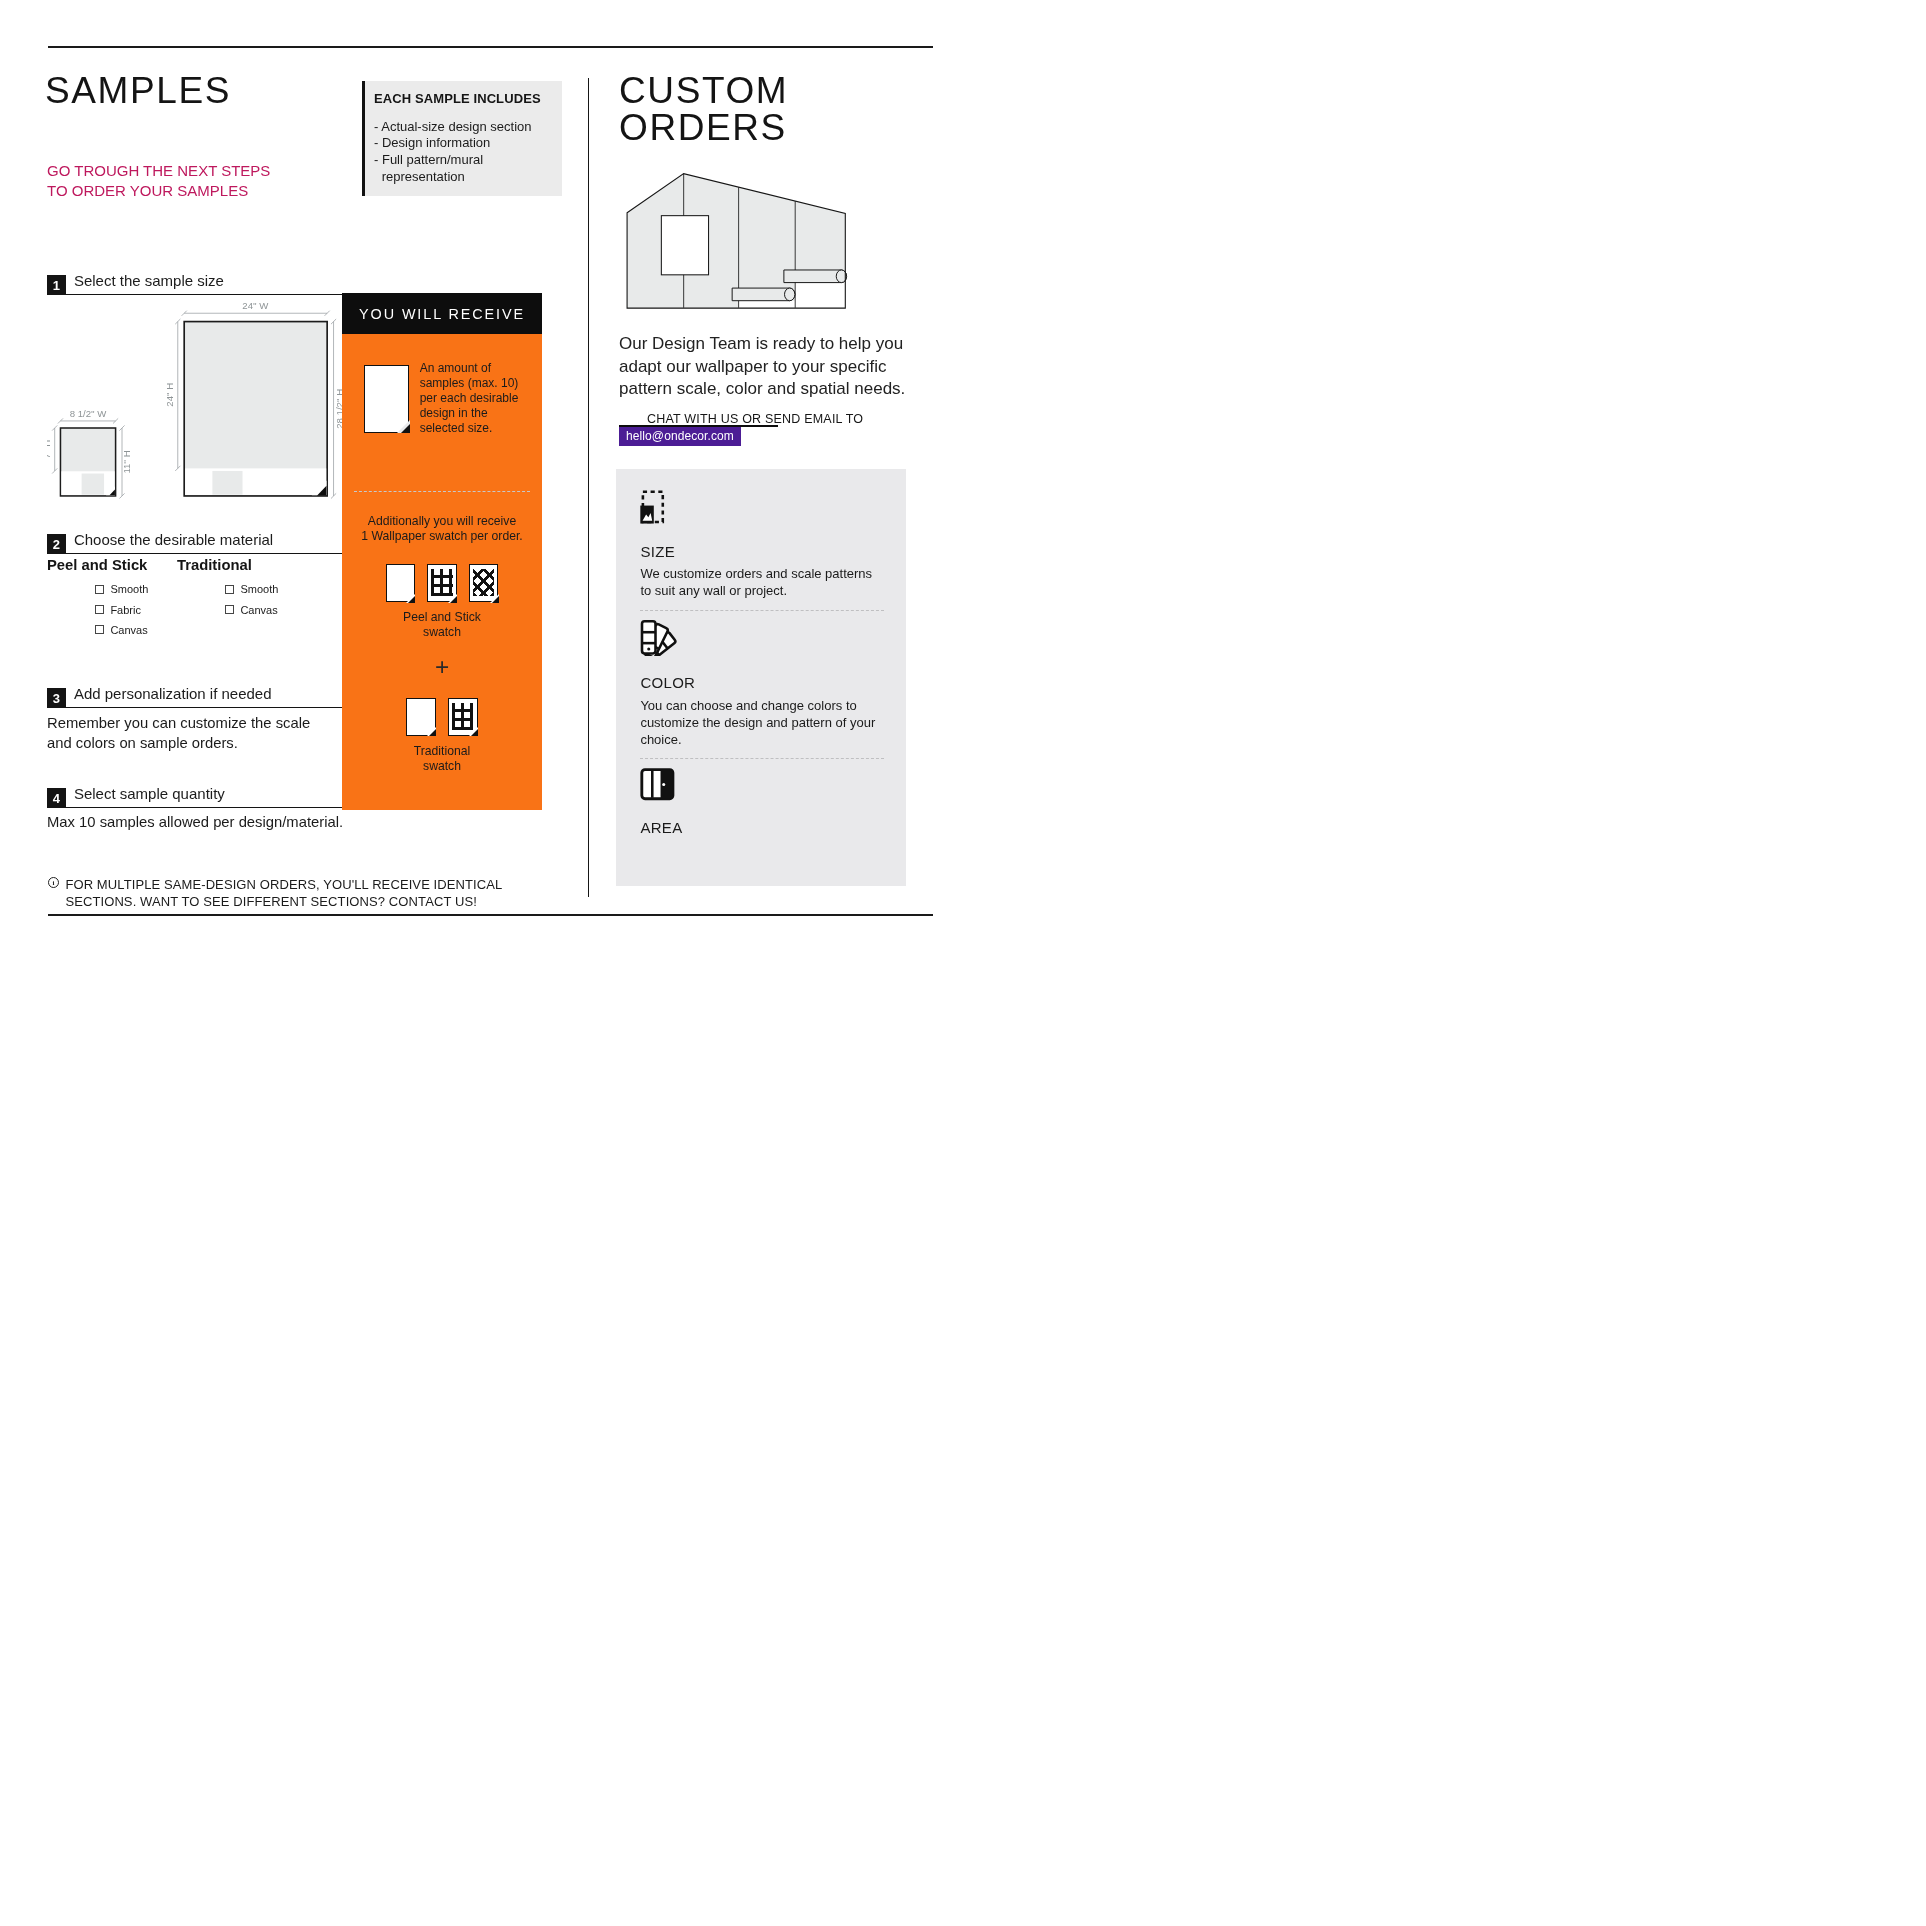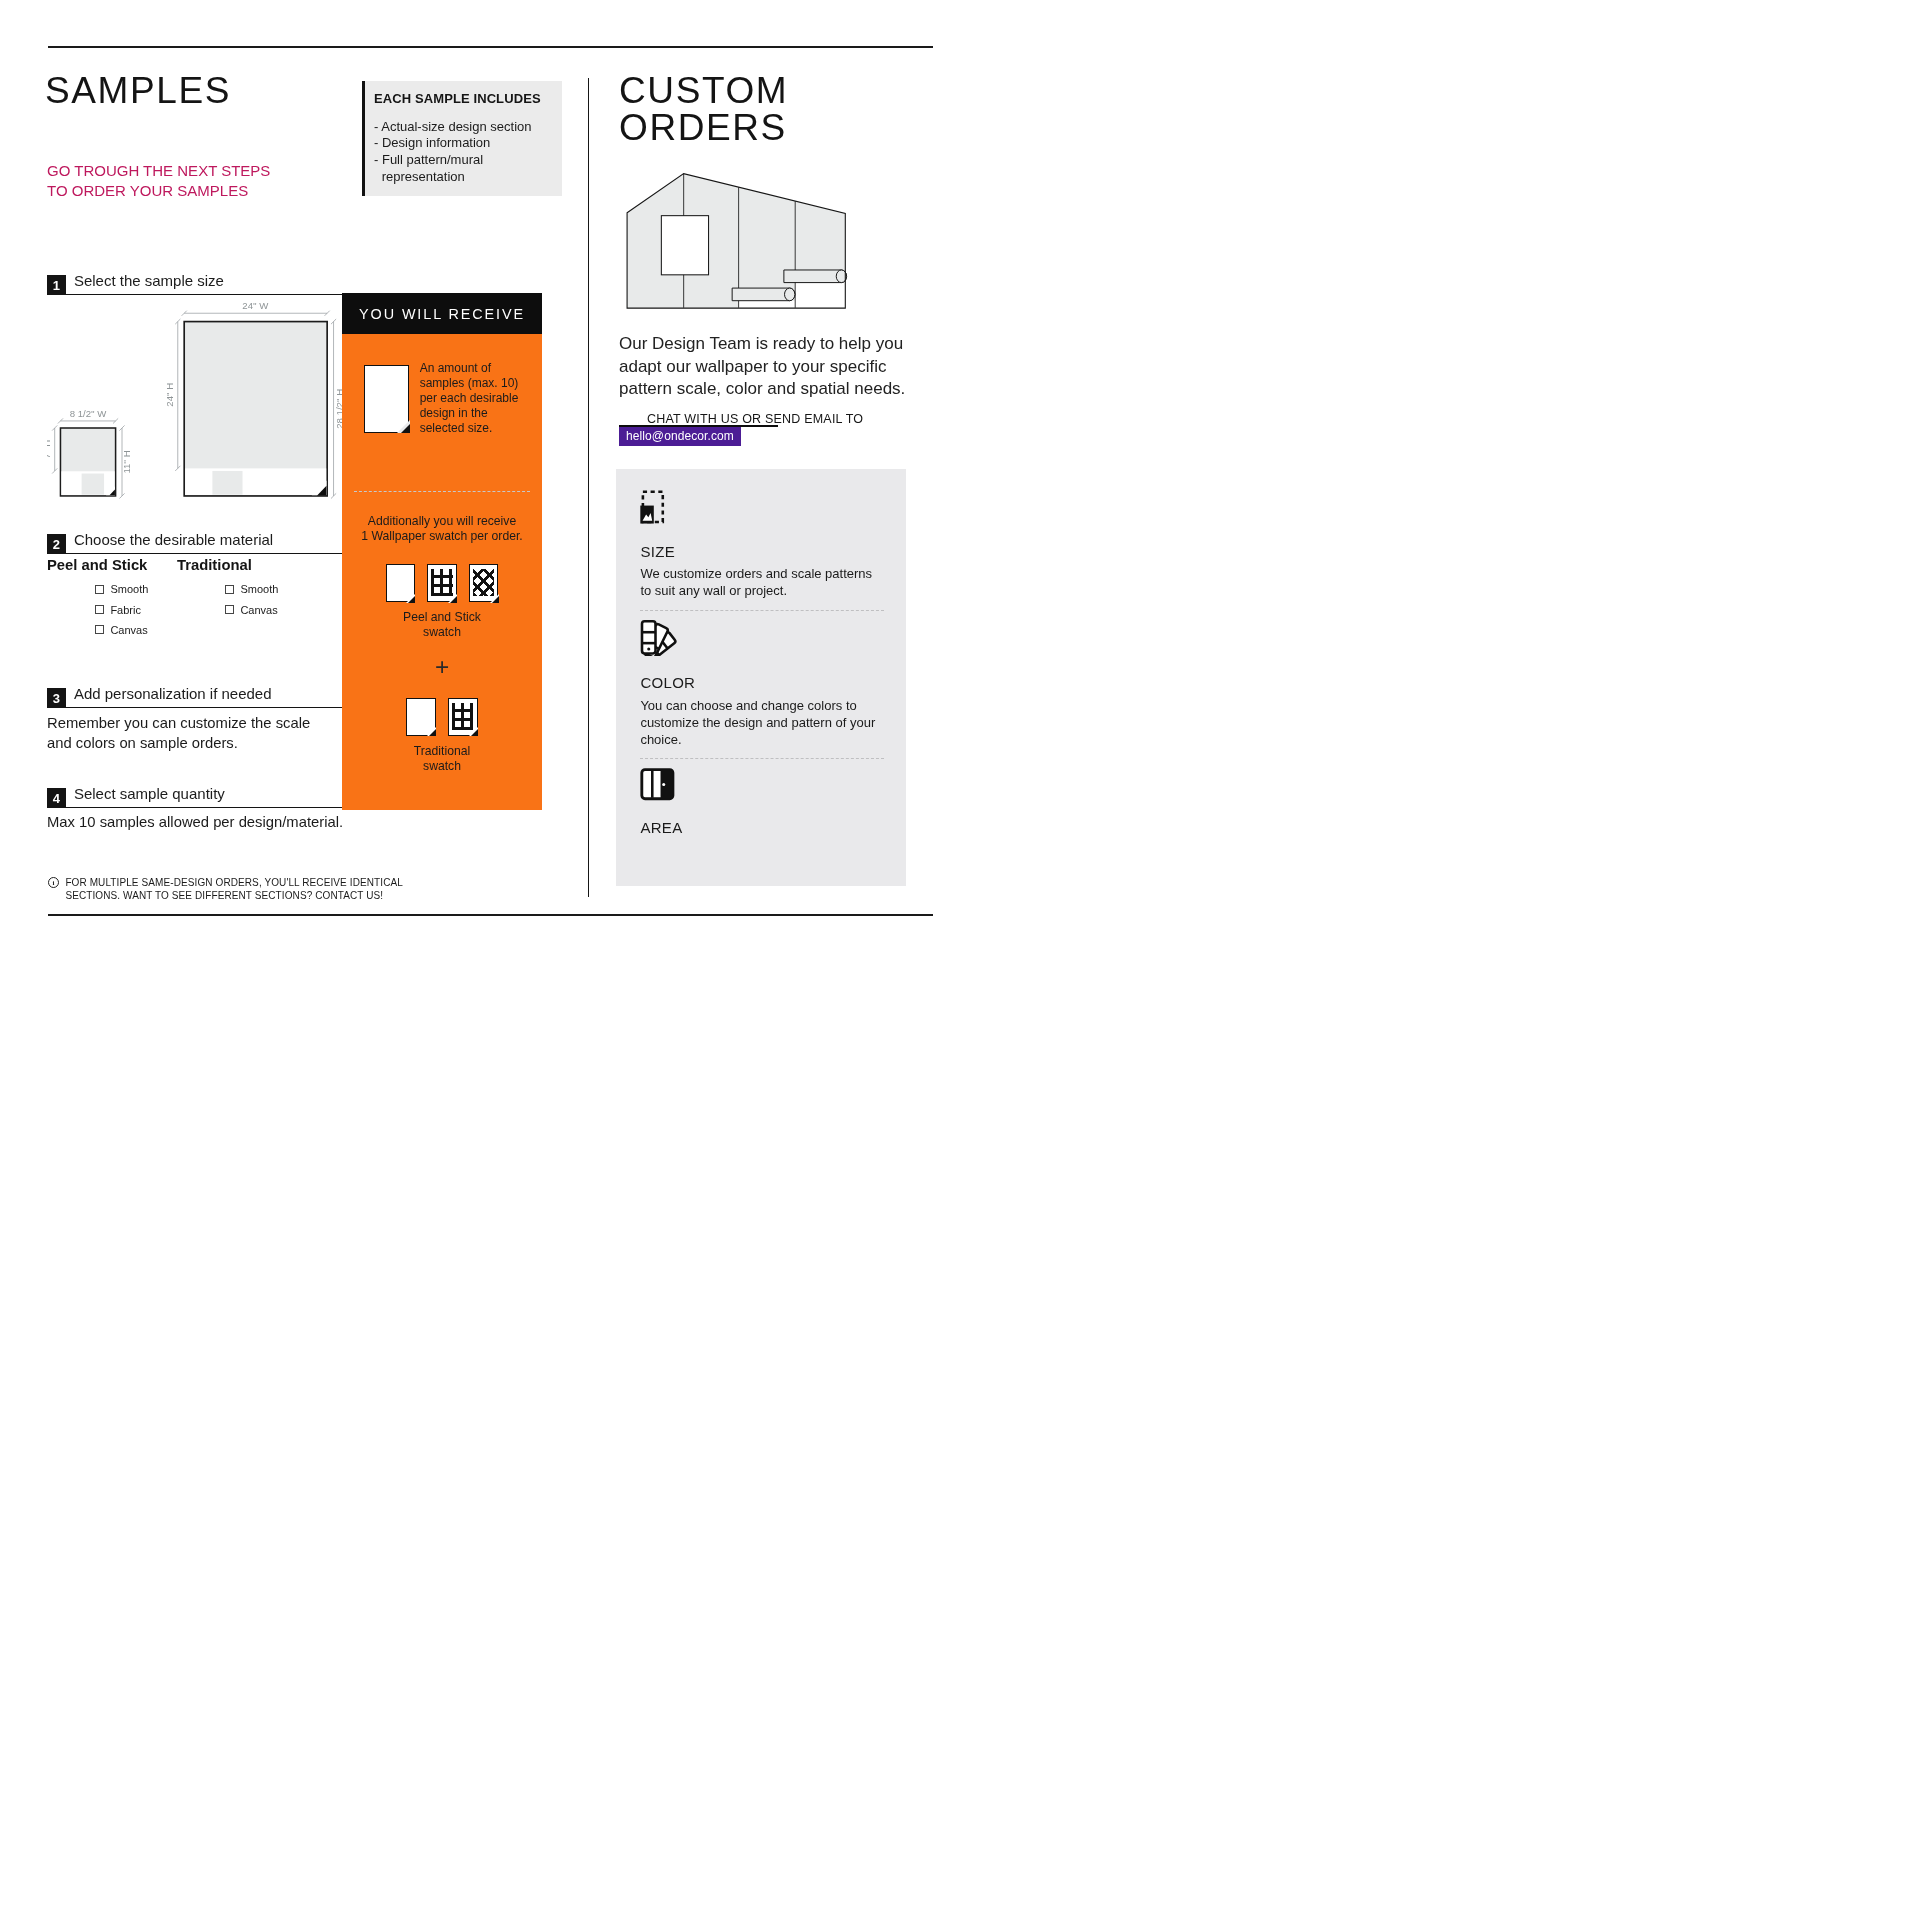--- a/index.html
+++ b/index.html
@@ -43,21 +43,21 @@
   #mat-peel { left:47px; } #mat-trad { left:177px; }
   .mat-col h4 { font-size:14.8px; font-weight:bold; color:#151515; margin-bottom:10.3px; }
   .mat-opt { display:flex; align-items:center; margin-bottom:8.3px; font-size:11px; color:#1b1b1b;padding-left:48px; }
   .checkbox { width:9px; height:9px; border:1.3px solid #454545; margin-right:6.4px; background:#fff; flex:0 0 auto; }
 
   
   #footnote { position:absolute; left:48px; top:876px; display:flex; gap:6.4px; }
   .info-circle { width:11px; height:11px; border:1.3px solid #222; border-radius:50%; flex:0 0 auto;
     display:flex; align-items:center; justify-content:center; font-size:7px; font-weight:bold; color:#222; margin-top:1.3px;
     font-family:"Liberation Serif", serif; }
-  #footnote .txt { font-size:10px; line-height:1.32; letter-spacing:0.1px; color:#1b1b1b; }
+  #footnote .txt { font-size:13px; line-height:1.32; letter-spacing:0.1px; color:#1b1b1b; }
 
   
   #receive-panel { position:absolute; left:342px; top:293px; width:200px; height:517px; background:#f97316; }
   #receive-head { height:41px; background:#0d0d0d; color:#fff; display:flex; align-items:center; justify-content:center;
     font-size:14.4px; letter-spacing:1.9px; font-weight:300; }
   #receive-body { padding:27px 11.6px 0 11.6px; }
   .receive-item { display:flex; gap:10.3px; align-items:center; justify-content:center; }
   .page-icon { width:45px; height:68px; background:#fff; border:1.3px solid #111; position:relative; flex:0 0 auto; }
   .page-icon::before { content:""; position:absolute; right:-1.3px; bottom:-1.3px;
     border-bottom:13.5px solid #e9eaec; border-left:13.5px solid transparent; }

